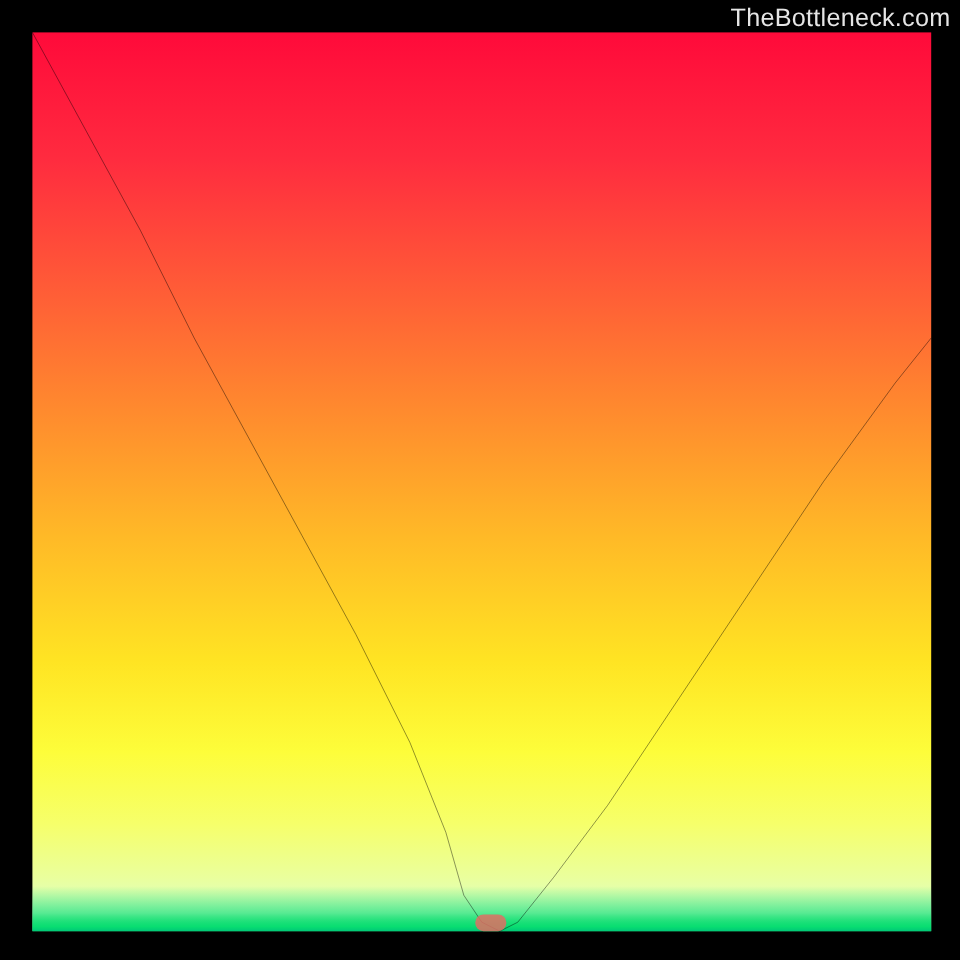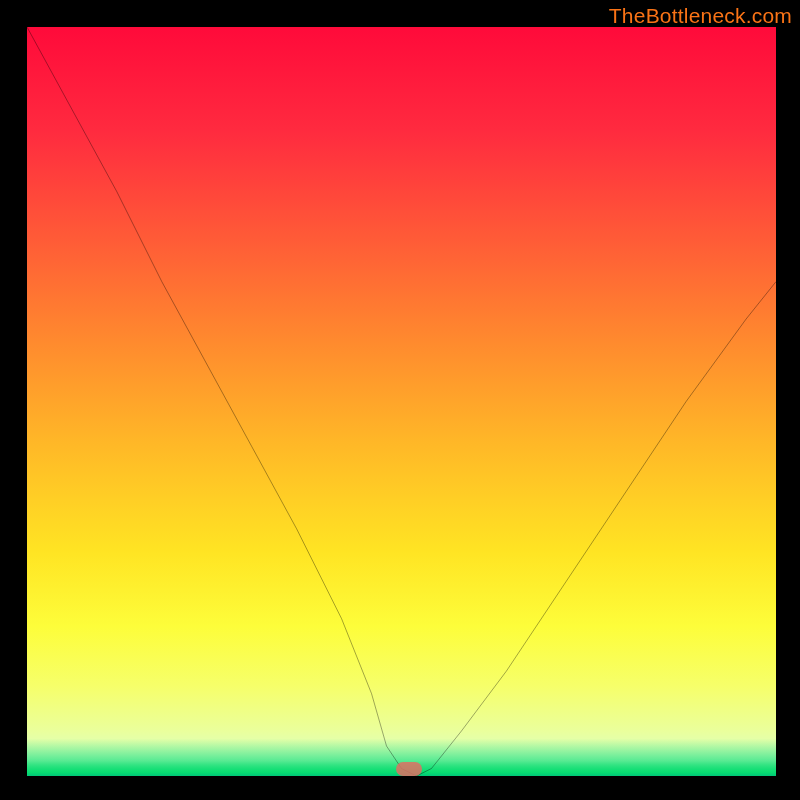--- a/index.html
+++ b/index.html
@@ -59,21 +59,21 @@
     width: 26px;
     height: 14px;
     border-radius: 8px;
     background: rgba(225,110,100,0.85);
     transform: translate(-50%, -50%);
   }
   .watermark {
     position: absolute;
     top: 4px;
     right: 8px;
-    color: #f97316;
+    color: #e5e5e5;
     font-size: 21px;
     font-weight: 400;
     letter-spacing: 0.2px;
   }
 </style>
 </head>
 <body>
 
 <div class="wrap">
 

